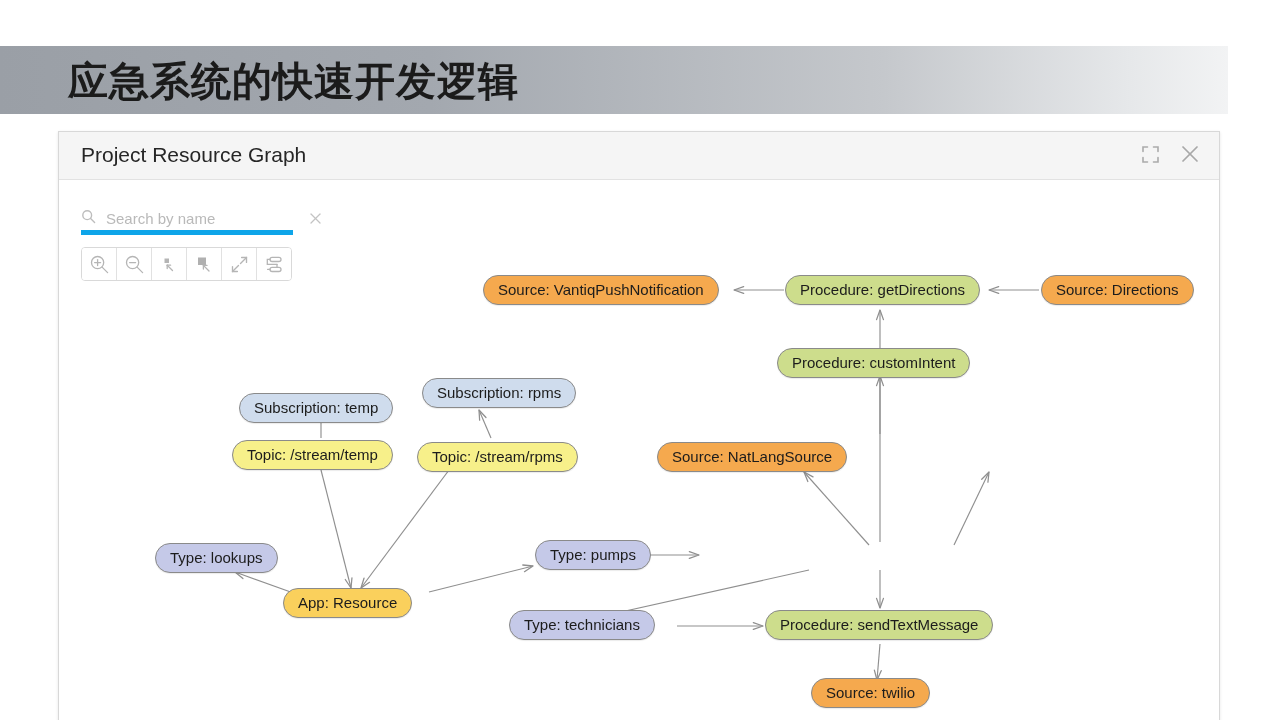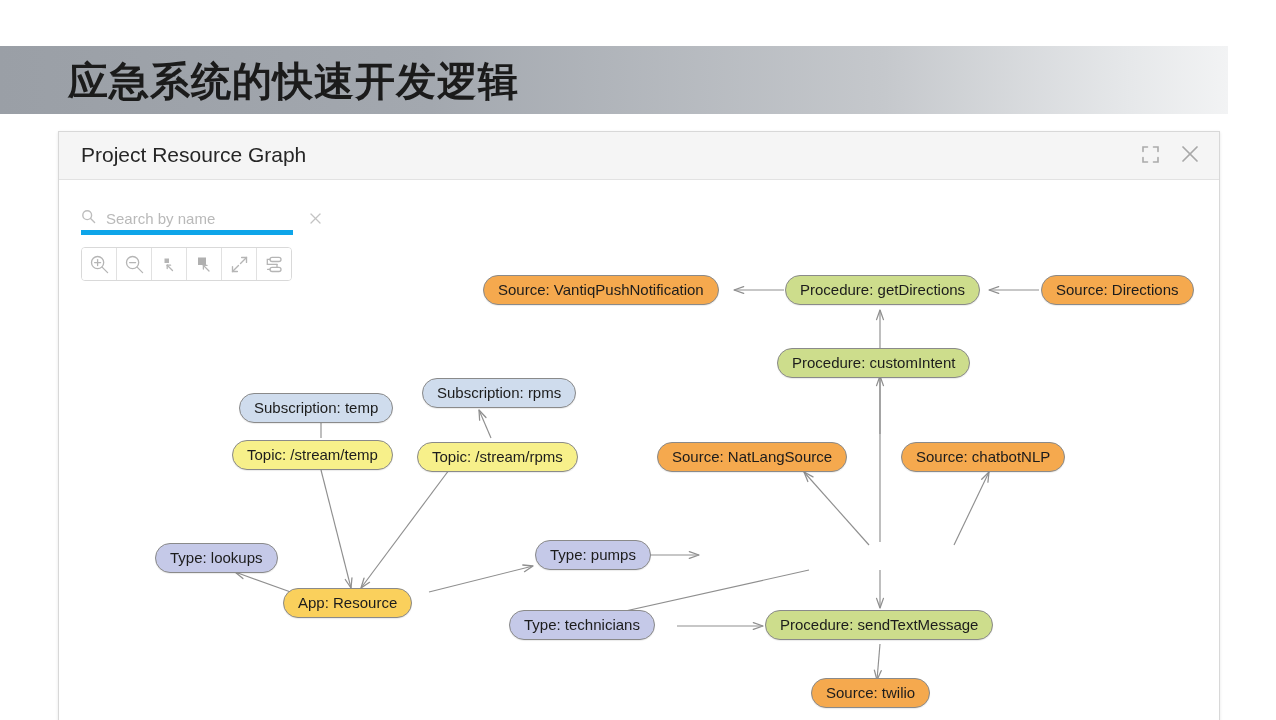--- a/index.html
+++ b/index.html
@@ -331,21 +331,20 @@
       <div class="node" style="left:180px; top:196px; background:#cfdced;margin-top:17px;">Subscription: temp</div>
 
       <div class="node" style="left:363px; top:198px; background:#cfdced;">Subscription: rpms</div>
 
       <div class="node" style="left:358px; top:262px; background:#f7f08a;">Topic: /stream/rpms</div>
 
       <div class="node" style="left:173px; top:260px; background:#f7f08a;">Topic: /stream/temp</div>
 
       <div class="node" style="left:598px; top:262px; background:#f5a94e;">Source: NatLangSource</div>
 
-      <div class="node" style="left:842px; top:262px; background:#f5a94e;">Source: chatbotNLP</div>
 
       <div class="node" style="left:96px; top:363px; background:#c5c9e8;">Type: lookups</div>
 
       <div class="node" style="left:476px; top:360px; background:#c5c9e8;">Type: pumps</div>
 
 
       <div class="node" style="left:224px; top:408px; background:#fad05c;">App: Resource</div>
 
       <div class="node" style="left:450px; top:430px; background:#c5c9e8;">Type: technicians</div>
 

